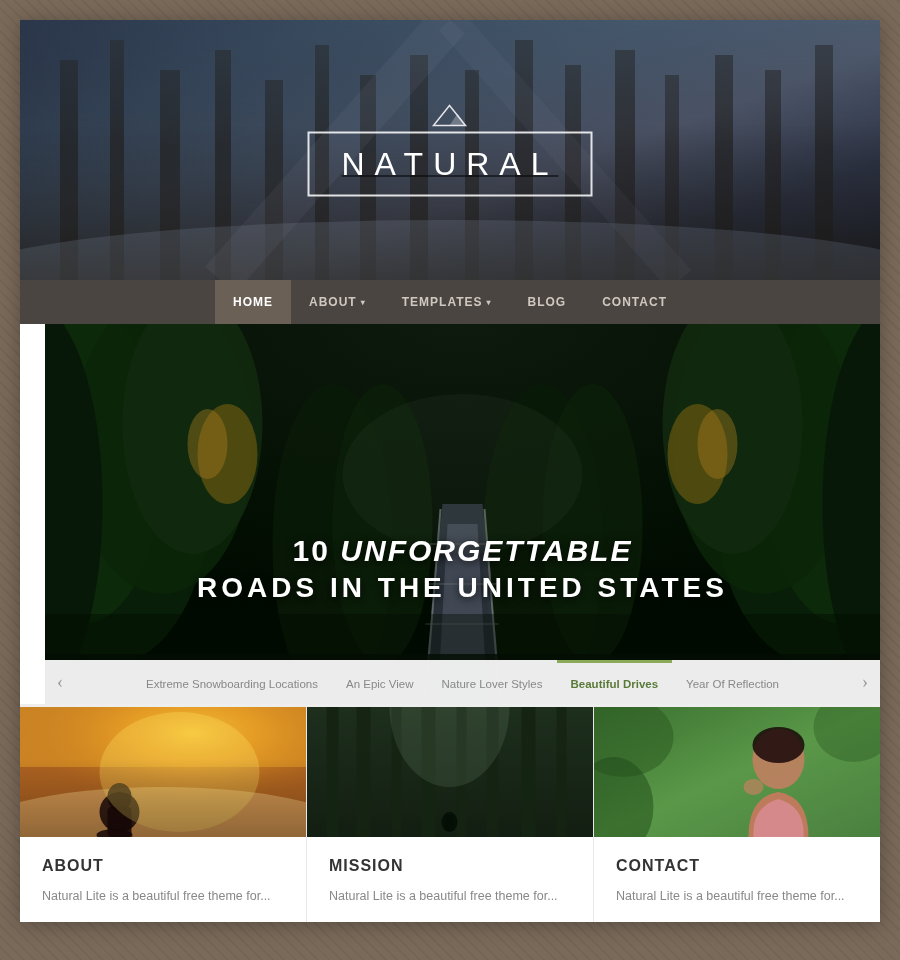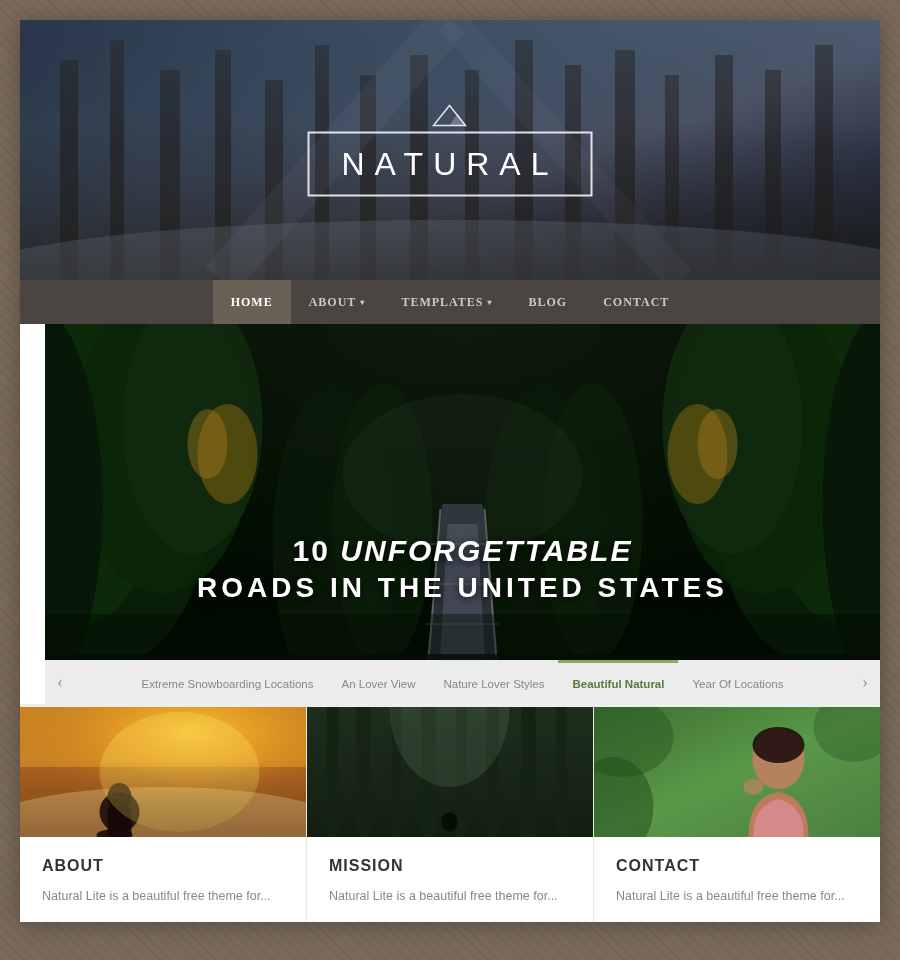--- a/index.html
+++ b/index.html
@@ -54,20 +54,21 @@
       background:
         linear-gradient(to bottom, transparent 40%, rgba(20,15,10,0.6) 100%);
     }
     .header-logo {
       position: absolute;
       top: 50%;
       left: 50%;
       transform: translate(-50%, -50%);
       text-align: right;
       z-index: 10;
+      text-decoration: underline;
     }
     .logo-box {
       border: 2px solid rgba(255,255,255,0.85);
       padding: 12px 32px;
       position: relative;
     }
     .logo-text {
       color: white;
       font-family: 'Arial', sans-serif;
       font-size: 32px;
@@ -84,21 +85,21 @@
       justify-content: center;
       height: 44px;
       gap: 0;
     }
     .nav-item {
       padding: 0 18px;
       height: 56px;
       display: flex;
       align-items: center;
       color: #d0c8c0;
-      font-family: Liberation Serif, serif;
+      font-family: Liberation Sans, sans-serif;
       font-size: 12px;
       font-weight: 600;
       letter-spacing: 1px;
       text-transform: uppercase;
       cursor: pointer;
       gap: 4px;
     }
     .nav-item.active { background: #6b6055; color: white; }
     .nav-arrow {
       font-size: 8px;
@@ -422,30 +423,30 @@
       <div class="hero-text-line2">ROADS IN THE UNITED STATES</div>
     </div>
 
     <div class="slider-nav">
       <span class="slider-prev">‹</span>
       <div class="slider-tabs">
         <div class="slider-tab">
           <span>Extreme Snowboarding Locations</span>
         </div>
         <div class="slider-tab">
-          <span>An Lover View</span>
+          <span>An Epic View</span>
         </div>
         <div class="slider-tab">
           <span>Nature Lover Styles</span>
         </div>
         <div class="slider-tab active">
-          <span>Beautiful Natural</span>
+          <span>Beautiful Drives</span>
         </div>
         <div class="slider-tab">
-          <span>Year Of Locations</span>
+          <span>Year Of Reflection</span>
         </div>
       </div>
       <span class="slider-next">›</span>
     </div>
   </div>
 
   <div class="cards-section">
 
     <div class="card">
       <div class="card-image card-img-about">

